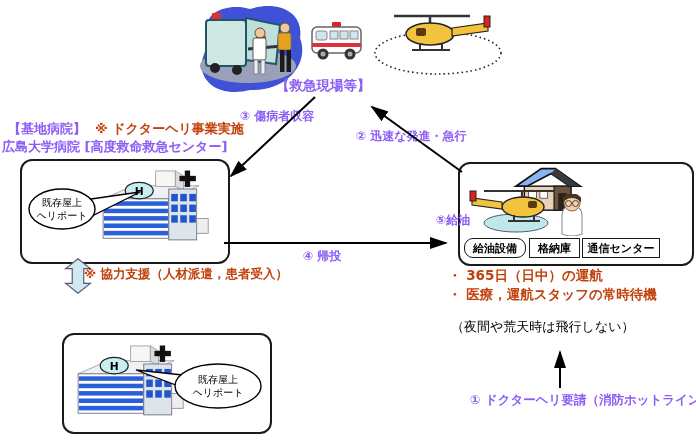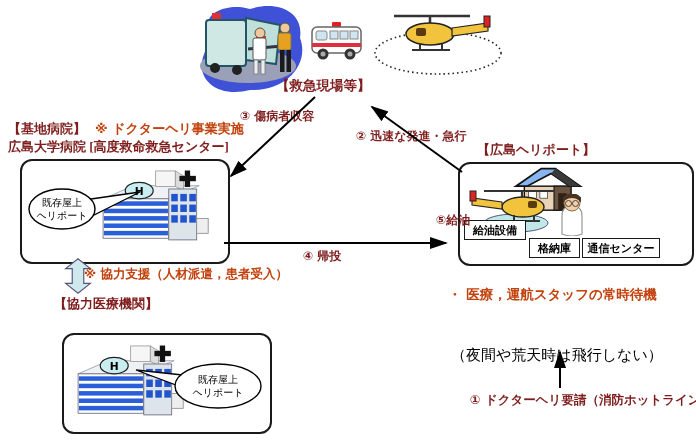--- a/index.html
+++ b/index.html
@@ -1,21 +1,21 @@
 <!DOCTYPE html>
 <html><head>
 <meta charset="utf-8">
 <style>
   html,body{margin:0;padding:0;background:#fff;}
   #canvas{
     position:relative;width:696px;height:443px;background:#ffffff;overflow:hidden;
     font-family:"DejaVu Sans","Liberation Sans",sans-serif;
   }
   .abs{position:absolute;}
-  .lbl{white-space:nowrap;font-weight:bold;color:#7f1d1d;}
+  .lbl{white-space:nowrap;font-weight:bold;color:#8b5cf6;}
   .sz13{font-size:13px;}
   .sz12{font-size:12px;}
   .red{color:#c2410c;}
   .box{
     position:absolute;border:2px solid #1a1a1a;border-radius:12px;background:#ffffff;
   }
   .facility{
     position:absolute;border:1.5px solid #1a1a1a;background:#fff;
     font-size:11px;font-weight:600;color:#000;text-align:center;
     display:flex;align-items:center;justify-content:center;white-space:nowrap;
@@ -80,21 +80,21 @@
   <div class="abs lbl sz13" style="left:276px;top:77px;font-size:13.5px;">【救急現場等】</div>
 
   <div class="abs lbl sz12" style="left:240px;top:108px;">③ 傷病者収容</div>
 
   <div class="abs lbl sz12" style="left:356px;top:128px;">② 迅速な発進・急行</div>
 
   <div class="abs" style="left:8px;top:118px;">
     <span class="lbl sz13">【基地病院】</span>
     <span class="lbl sz13 red" style="margin-left:4px;">※ ドクターヘリ事業実施</span>
   </div>
-  <div class="abs lbl sz13" style="left:8px;top:138px;font-family:Liberation Serif, serif;">広島大学病院 [高度救命救急センター]</div>
+  <div class="abs lbl sz13" style="left:2px;top:138px;">広島大学病院 [高度救命救急センター]</div>
 
   <div class="box" style="left:20px;top:159px;width:206px;height:101px;"></div>
 
   <svg class="abs" style="left:95px;top:166px;" width="118" height="78" viewBox="0 0 140 95">
     <polygon points="8,40 45,24 125,24 88,40" fill="#eef2f5" stroke="#99a" stroke-width="1"></polygon>
     <rect x="72" y="6" width="24" height="19" fill="#f6f6f6" stroke="#999" stroke-width="1"></rect>
     <polygon points="96,6 106,12 106,30 96,25" fill="#dcdcdc" stroke="#999" stroke-width="1"></polygon>
     <rect x="101" y="12" width="20" height="6.5" fill="#111"></rect>
     <rect x="107.5" y="5.5" width="6.5" height="20" fill="#111"></rect>
     <rect x="8" y="40" width="80" height="48" fill="#ffffff" stroke="#667" stroke-width="1"></rect>
@@ -111,21 +111,20 @@
       <rect x="102" y="47" width="8" height="9" fill="#2255cc"></rect>
       <rect x="113" y="47" width="8" height="9" fill="#2255cc"></rect>
     <rect x="91" y="60" width="8" height="9" fill="#2255cc"></rect>
       <rect x="102" y="60" width="8" height="9" fill="#2255cc"></rect>
       <rect x="113" y="60" width="8" height="9" fill="#2255cc"></rect>
     <rect x="122" y="64" width="14" height="18" fill="#eeeeee" stroke="#889" stroke-width="1"></rect>
     <ellipse cx="52" cy="30" rx="17" ry="10" fill="#c9eef2" stroke="#222" stroke-width="1.5"></ellipse>
     <text x="52" y="35" text-anchor="middle" font-size="13" font-weight="bold" fill="#000">H</text>
   </svg>
 
-  <div class="abs lbl sz13" style="left:477px;top:141px;">【広島ヘリポート】</div>
 
   <div class="box" style="left:458px;top:162px;width:232px;height:100px;"></div>
 
   <svg class="abs" style="left:508px;top:165px;" width="80" height="48" viewBox="0 0 95 68">
     <rect x="14" y="30" width="66" height="34" fill="#e9d3b8" stroke="#111" stroke-width="2"></rect>
     <rect x="56" y="30" width="24" height="34" fill="#6b5440" stroke="#111" stroke-width="1.5"></rect>
     <rect x="62" y="40" width="12" height="24" fill="#2e2115"></rect>
     <rect x="20" y="37" width="11" height="10" fill="#ffffff" stroke="#333" stroke-width="1"></rect>
     <rect x="36" y="37" width="11" height="10" fill="#ffffff" stroke="#333" stroke-width="1"></rect>
     <polygon points="2,30 38,5 58,5 93,30 78,30 52,12 18,30" fill="#88b4f0" stroke="#111" stroke-width="2.5"></polygon>
@@ -149,35 +148,34 @@
   <svg class="abs" style="left:556px;top:194px;" width="32" height="42" viewBox="0 0 32 42">
     <path d="M6,22 Q6,12 16,12 Q26,12 26,22 L26,40 Q16,44 6,40 Z" fill="#ffffff" stroke="#999" stroke-width="1.2"></path>
     <circle cx="16" cy="9" r="8" fill="#f2cfa4" stroke="#8a6a4a" stroke-width="1"></circle>
     <path d="M8,6 Q16,-2 24,6 L24,4 Q16,-4 8,4 Z" fill="#4a3categories320" stroke="#4a3320" stroke-width="2"></path>
     <path d="M8,5 Q16,0 24,5" fill="none" stroke="#4a3320" stroke-width="3"></path>
     <circle cx="12.5" cy="9.5" r="3" fill="none" stroke="#444" stroke-width="1"></circle>
     <circle cx="19.5" cy="9.5" r="3" fill="none" stroke="#444" stroke-width="1"></circle>
     <line x1="15.5" y1="9.5" x2="16.5" y2="9.5" stroke="#444" stroke-width="1"></line>
   </svg>
 
-  <div class="facility" style="left:464px;top:220px;width:60px;height:18px;">給油設備</div>
+  <div class="facility" style="left:464px;top:238px;width:60px;height:18px;border-radius:9px;">給油設備</div>
   <div class="facility" style="left:529px;top:238px;width:49px;height:18px;">格納庫</div>
   <div class="facility" style="left:582px;top:238px;width:76px;height:18px;">通信センター</div>
 
   <div class="abs lbl sz12" style="left:436px;top:212px;">⑤給油</div>
 
   <div class="abs lbl sz12" style="left:303px;top:248px;">④ 帰投</div>
 
   <svg class="abs" style="left:64px;top:255px;" width="28" height="42" viewBox="0 0 34 46">
     <path d="M17,2 L32,14 L24,14 L24,32 L32,32 L17,44 L2,32 L10,32 L10,14 L2,14 Z" fill="#cfe9ef" stroke="#557" stroke-width="1.4"></path>
   </svg>
 
   <div class="abs lbl red" style="left:84px;top:266px;font-size:12.5px;">※ 協力支援（人材派遣，患者受入）</div>
 
-  <div class="abs lbl sz13" style="left:54px;top:295px;">【協力医療機関】</div>
 
   <div class="box" style="left:62px;top:333px;width:206px;height:97px;"></div>
 
   <svg class="abs" style="left:70px;top:341px;" width="118" height="78" viewBox="0 0 140 95">
     <polygon points="8,40 45,24 125,24 88,40" fill="#eef2f5" stroke="#99a" stroke-width="1"></polygon>
     <rect x="72" y="6" width="24" height="19" fill="#f6f6f6" stroke="#999" stroke-width="1"></rect>
     <polygon points="96,6 106,12 106,30 96,25" fill="#dcdcdc" stroke="#999" stroke-width="1"></polygon>
     <rect x="101" y="12" width="20" height="6.5" fill="#111"></rect>
     <rect x="107.5" y="5.5" width="6.5" height="20" fill="#111"></rect>
     <rect x="8" y="40" width="80" height="48" fill="#ffffff" stroke="#667" stroke-width="1"></rect>
@@ -194,22 +192,23 @@
       <rect x="102" y="47" width="8" height="9" fill="#2255cc"></rect>
       <rect x="113" y="47" width="8" height="9" fill="#2255cc"></rect>
     <rect x="91" y="60" width="8" height="9" fill="#2255cc"></rect>
       <rect x="102" y="60" width="8" height="9" fill="#2255cc"></rect>
       <rect x="113" y="60" width="8" height="9" fill="#2255cc"></rect>
     <rect x="122" y="64" width="14" height="18" fill="#eeeeee" stroke="#889" stroke-width="1"></rect>
     <ellipse cx="52" cy="30" rx="17" ry="10" fill="#c9eef2" stroke="#222" stroke-width="1.5"></ellipse>
     <text x="52" y="35" text-anchor="middle" font-size="13" font-weight="bold" fill="#000">H</text>
   </svg>
 
+  <div class="abs lbl red" style="left:448px;top:267px;font-size:13.5px;">・ 365日（日中）の運航</div>
   <div class="abs lbl red" style="left:448px;top:286px;font-size:13.5px;">・ 医療，運航スタッフの常時待機</div>
-  <div class="abs" style="left:451px;top:318px;font-size:15px;color:#000;white-space:nowrap;margin-top:28px;">（夜間や荒天時は飛行しない）</div>
+  <div class="abs" style="left:451px;top:318px;font-size:13px;color:#000;white-space:nowrap;">（夜間や荒天時は飛行しない）</div>
 
   <div class="abs lbl" style="left:470px;top:392px;font-size:12.5px;">① ドクターヘリ要請（消防ホットライン）</div>
 
   <svg class="abs overlay" style="left:0;top:0;" width="696" height="443" viewBox="0 0 696 443">
     <defs>
       <marker id="ah" markerWidth="10" markerHeight="8" refX="8" refY="3" orient="auto" markerUnits="strokeWidth">
         <path d="M0,0 L9,3 L0,6 Z" fill="#000"></path>
       </marker>
     </defs>
     <line x1="315" y1="97" x2="231" y2="176" stroke="#000" stroke-width="2" marker-end="url(#ah)"></line>

